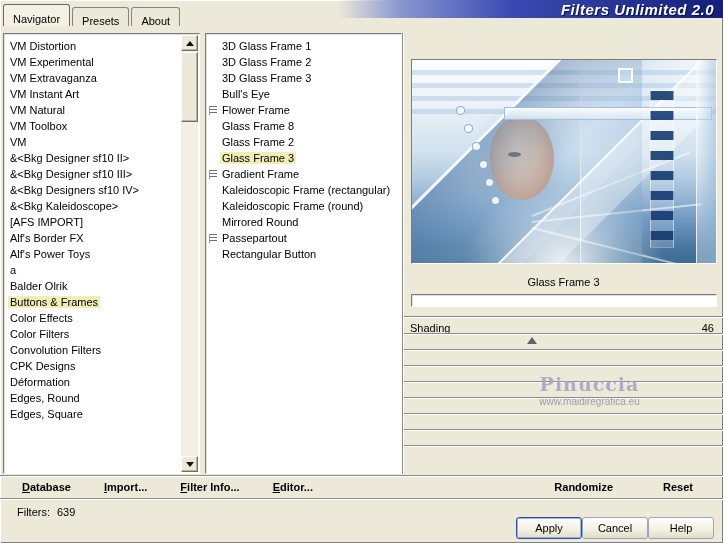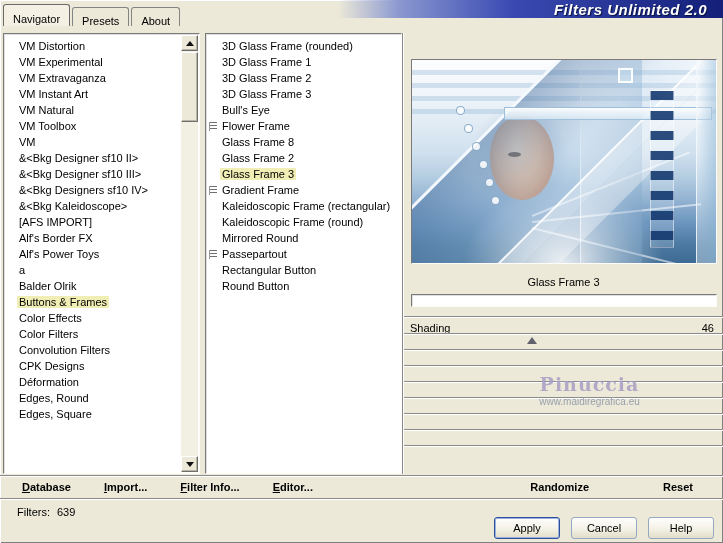--- a/index.html
+++ b/index.html
@@ -1,31 +1,31 @@
 <!DOCTYPE html>
 <html style="--highlight: #f0eeb4; --banner-blue: #131f78;"><head>
 <meta charset="utf-8">
 <style>
 *{margin:0;padding:0;box-sizing:border-box;}
 html,body{width:723px;height:543px;}
 body{font-family:"Liberation Sans",sans-serif;font-size:11px;color:#000;}
 #app{position:relative;width:723px;height:543px;background:#ece9d8;overflow:hidden;
 box-shadow:inset 1px 1px 0 #fff, inset -1px -1px 0 #808080;}
-.banner{position:absolute;left:338px;top:0;width:385px;height:18px;display:flex;align-items:center;justify-content:flex-end;padding-right:16px;background:linear-gradient(90deg,rgba(236,233,216,0) 0%,#8a97d0 16%,#3a4ab2 45%,var(--banner-blue,#131f78) 100%);}
+.banner{position:absolute;left:338px;top:0;width:385px;height:18px;display:flex;align-items:center;justify-content:flex-end;padding-right:9px;background:linear-gradient(90deg,rgba(236,233,216,0) 0%,#8a97d0 16%,#3a4ab2 45%,var(--banner-blue,#131f78) 100%);}
 .banner-title{font-size:15px;font-weight:bold;font-style:italic;color:#fff;letter-spacing:.5px;text-shadow:1px 1px 1px #06103e;white-space:nowrap;}
 .tab-bar{position:absolute;left:3px;top:3px;height:23px;display:flex;align-items:flex-end;}
 .tab{height:19px;line-height:18px;padding:4px 9px;background:#ece9d8;border:1px solid #848484;border-bottom:none;border-radius:3px 3px 0 0;margin-right:2px;white-space:nowrap;}
 .tab.active{height:22px;line-height:21px;background:#f4f1e4;border-color:#6a6a6a;position:relative;z-index:2;}
 .field{background:#fff;border-top:1px solid #7a7a7a;border-left:1px solid #7a7a7a;border-bottom:1px solid #fdfcf7;border-right:1px solid #fdfcf7;box-shadow:inset 1px 1px 0 rgba(0,0,0,.12);}
 .panel-left{position:absolute;left:3px;top:33px;width:197px;height:441px;overflow:hidden;}
 .panel-mid{position:absolute;left:205px;top:33px;width:197px;height:441px;overflow:hidden;}
 .items{position:absolute;left:1px;top:4px;bottom:1px;overflow:hidden;}
 .panel-left .items{right:18px;}
 .panel-mid .items{right:1px;}
-.li,.fi{height:16px;line-height:16px;white-space:nowrap;padding-left:12px;}
+.li,.fi{height:16px;line-height:16px;white-space:nowrap;padding-left:3px;}
 .fi{padding-left:13px;position:relative;}
 .lbl{padding:0 2px;}
 .lbl.sel{background:var(--highlight,#f0eeb4);}
 .ficon{position:absolute;left:2px;top:4px;width:8px;height:9px;background:repeating-linear-gradient(180deg,#6f6f6f 0 1px,rgba(0,0,0,0) 1px 3px);border-left:1px solid #9a9a9a;}
 .sb{position:absolute;top:1px;right:1px;bottom:1px;width:17px;background:#f2f0e3;}
 .sb-btn{position:absolute;left:0;width:17px;height:16px;background:#ece9d8;border:1px solid;border-color:#fff #6f6f6f #6f6f6f #fff;box-shadow:inset -1px -1px 0 #b8b4a4;display:flex;align-items:center;justify-content:center;}
 .sb-up{top:0;}
 .sb-down{bottom:0;}
 .arr{width:0;height:0;border:4px solid transparent;display:block;}
 .arr-up{border-bottom:5px solid #111;margin-top:-4px;}
@@ -46,28 +46,28 @@
 .ptrack{position:absolute;left:0;right:0;bottom:3px;}
 .thumb{position:absolute;bottom:-6px;width:0;height:0;border:5px solid transparent;border-bottom:7px solid #62626e;border-top:none;z-index:2;}
 .wm{position:absolute;left:12px;top:340px;width:100%;text-align:center;pointer-events:none;z-index:3;padding-left:28px;}
 .wm-title{font-family:"DejaVu Serif",serif;font-size:19px;font-weight:bold;color:#a89ec4;opacity:.85;letter-spacing:1px;}
 .wm-url{font-size:10px;color:#98a0ac;margin-top:1px;}
 .hgroove{position:absolute;left:0;width:723px;border-top:1px solid #8a8a8a;border-bottom:1px solid #fff;}
 .g1{top:475px;}
 .g2{top:498px;}
 .toolbar{position:absolute;left:0;top:478px;width:723px;height:18px;font-weight:bold;line-height:18px;}
 .toolbar-left{position:absolute;left:22px;top:0;display:flex;gap:33px;}
-.toolbar-right{position:absolute;right:30px;top:0;display:flex;gap:74px;}
+.toolbar-right{position:absolute;right:30px;top:0;display:flex;gap:50px;}
 .tbtn{cursor:default;white-space:nowrap;}
 .status{position:absolute;left:3px;top:505px;line-height:14px;}
 .srow{display:flex;align-items:center;gap:4px;}
 .sicon{width:10px;height:10px;background:radial-gradient(circle at 35% 35%,#7a9ad0,#23408e 70%);border-radius:2px;display:inline-block;}
 .srow2{padding-left:14px;}
 .sv{margin-left:3px;}
-.action-buttons{position:absolute;right:9px;top:517px;display:flex;gap:11px;}
+.action-buttons{position:absolute;right:9px;top:517px;display:flex;}
 .btn{width:66px;height:22px;font-family:"Liberation Sans",sans-serif;font-size:11px;background:linear-gradient(180deg,#fefefc 0%,#f4f1e6 55%,#e2ddc9 100%);border:1px solid #94a8c0;border-radius:3px;}
 .btn.default{border-color:#2f4f9e;box-shadow:0 0 0 1px #9cb2de inset;}
 
 .art-bg{left:0;top:0;width:100%;height:100%;background:linear-gradient(180deg,#fcfdfe 0%,#f0f5fa 16%,#e0ebf4 32%,#cfe0ee 46%,#b3cce1 58%,#8fb0d0 70%,#6690ba 82%,#49779f 92%,#3d6b94 100%);}
 .art-bands{left:0;top:10px;width:100%;height:46px;background:repeating-linear-gradient(180deg,rgba(150,185,215,.38) 0 5px,rgba(255,255,255,0) 5px 13px);}
 .art-glass{transform:rotate(45deg);}
 .a1{left:70px;top:-80px;width:120px;height:360px;background:linear-gradient(90deg,rgba(80,120,165,.5) 0%,rgba(170,200,228,.28) 60%,rgba(220,235,246,.15) 100%);border-left:3px solid rgba(245,250,255,.95);}
 .a2{left:178px;top:-60px;width:44px;height:360px;background:rgba(255,255,255,.35);border-left:2px solid rgba(255,255,255,.85);}
 .art-faceshadow{left:58px;top:42px;width:100px;height:115px;border-radius:50%;background:radial-gradient(ellipse,rgba(110,140,175,.45),rgba(110,140,175,0) 70%);}
 .art-face{left:78px;top:56px;width:64px;height:84px;border-radius:48% 52% 50% 50%;background:radial-gradient(ellipse at 42% 38%,#f3d9c2 0%,#e3bb9d 42%,#c3947a 72%,rgba(170,125,100,.25) 95%,rgba(170,125,100,0) 100%);}
@@ -132,36 +132,34 @@
         </div>
       <div class="sb-thumb"></div>
       <div class="sb-btn sb-down">
           <span class="arr arr-down"></span>
         </div>
     </div>
   </div>
 
   <div class="panel-mid field">
     <div class="items">
-        <div class="fi"><span class="lbl">3D Glass Frame (rounded)</span></div>
         <div class="fi"><span class="lbl">3D Glass Frame 1</span></div>
         <div class="fi"><span class="lbl">3D Glass Frame 2</span></div>
         <div class="fi"><span class="lbl">3D Glass Frame 3</span></div>
         <div class="fi"><span class="lbl">Bull's Eye</span></div>
         <div class="fi"><span class="ficon"></span><span class="lbl">Flower Frame</span></div>
         <div class="fi"><span class="lbl">Glass Frame 8</span></div>
         <div class="fi"><span class="lbl">Glass Frame 2</span></div>
         <div class="fi"><span class="lbl sel">Glass Frame 3</span></div>
         <div class="fi"><span class="ficon"></span><span class="lbl">Gradient Frame</span></div>
         <div class="fi"><span class="lbl">Kaleidoscopic Frame (rectangular)</span></div>
         <div class="fi"><span class="lbl">Kaleidoscopic Frame (round)</span></div>
         <div class="fi"><span class="lbl">Mirrored Round</span></div>
         <div class="fi"><span class="ficon"></span><span class="lbl">Passepartout</span></div>
         <div class="fi"><span class="lbl">Rectangular Button</span></div>
-        <div class="fi"><span class="lbl">Round Button</span></div>
       </div>
   </div>
 
   <div class="vdiv"></div>
 
   <div class="panel-right">
     <div class="preview field">
       <div class="art-bg"></div>
       <div class="art-bands"></div>
       <div class="art-glow"></div>

